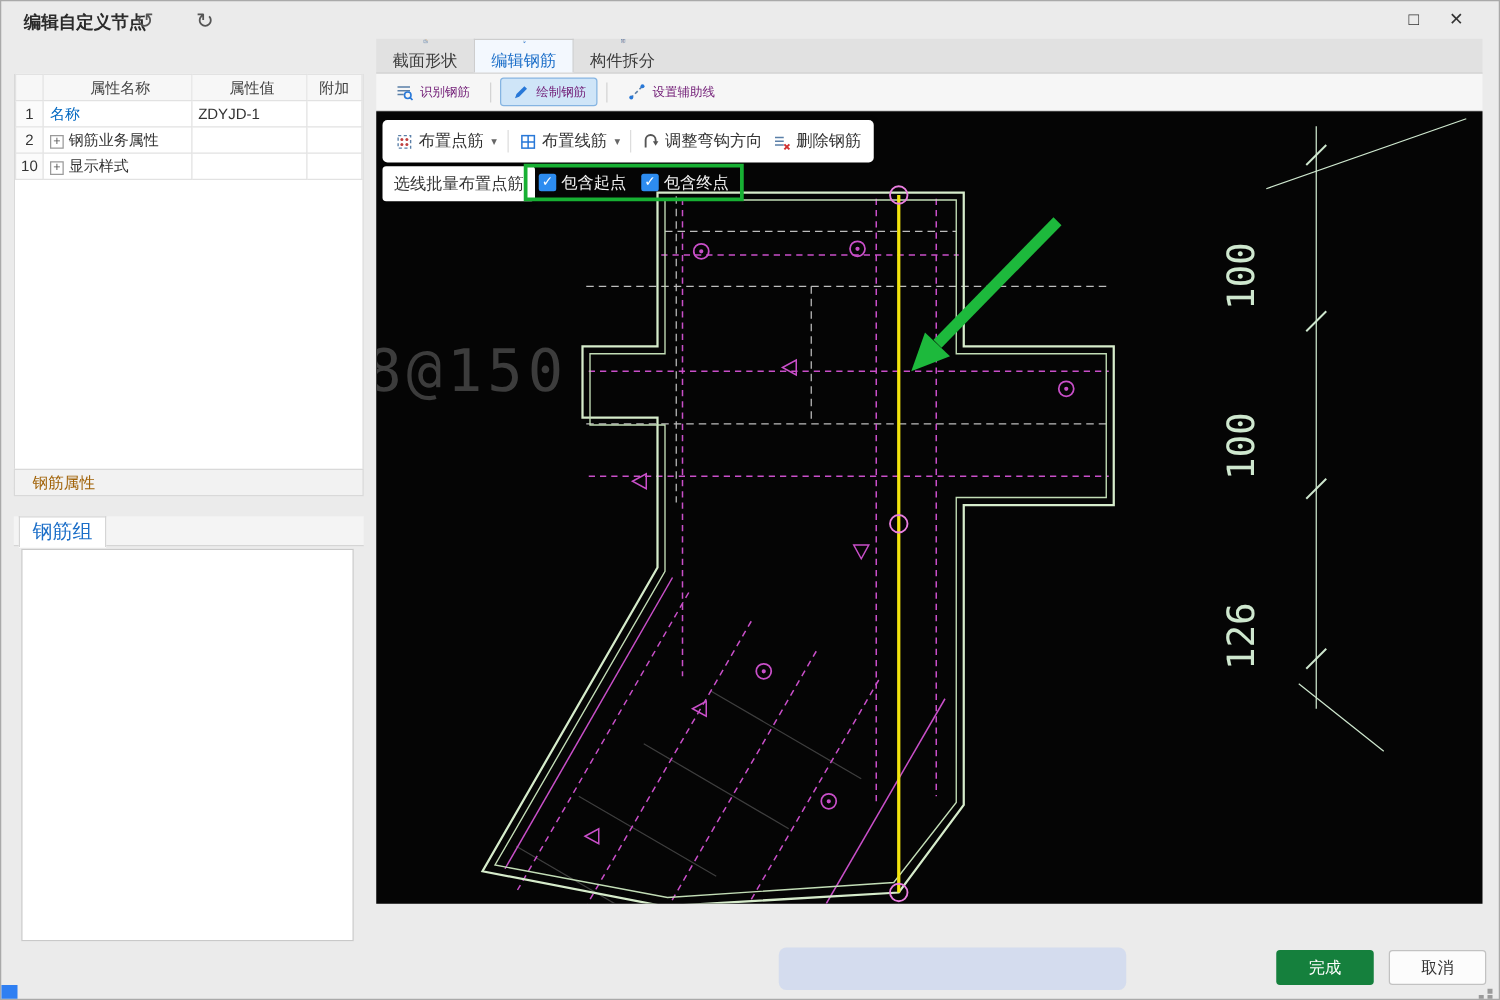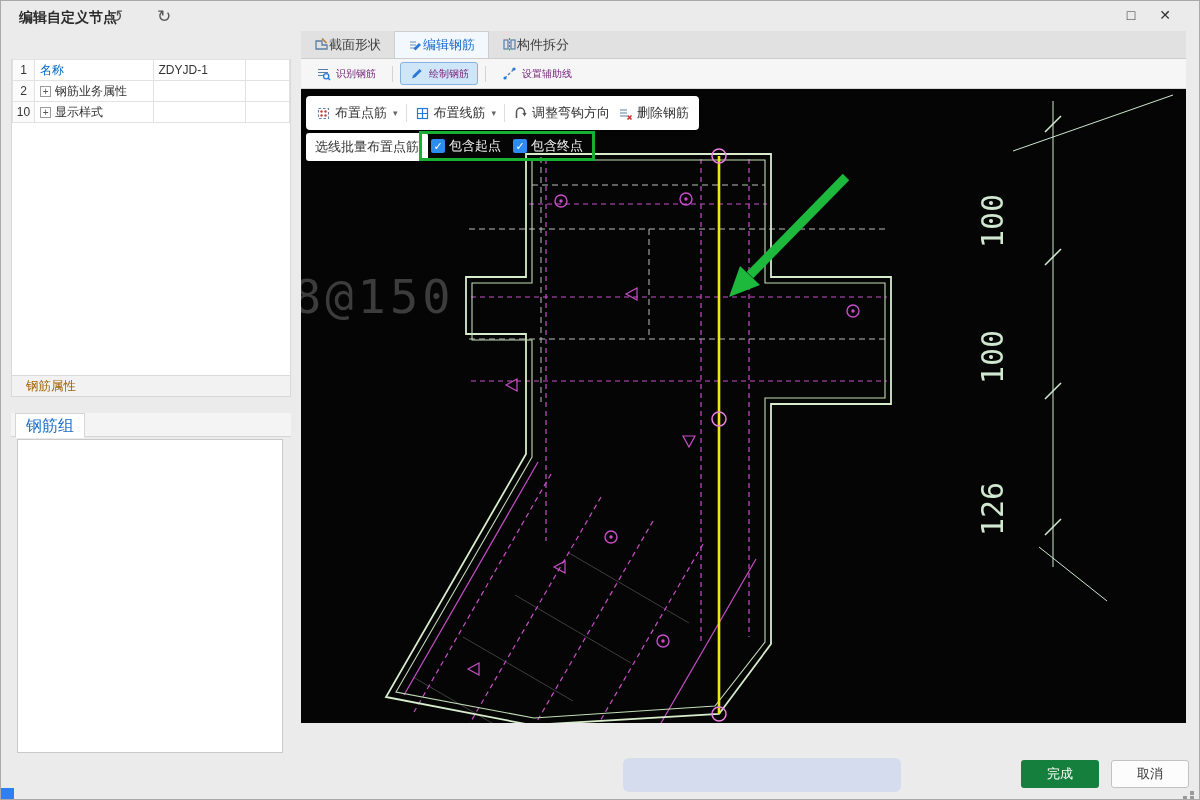--- a/index.html
+++ b/index.html
@@ -38,21 +38,21 @@
            font-size:12.5px; line-height:20px; padding-left:14px; color:#a16207; }
   .rtabrow { top:378px; height:24px; border-bottom:1px solid #d5d5d5; background:#f4f4f4; }
   .rtab { display:inline-block; margin-left:4px; padding:0 10px; line-height:23px; color:#1b6ec8;
           font-size:16px; background:#fff; border:1px solid #d5d5d5; border-bottom:1px solid #fff; cursor:pointer; }
   .rbox { top:404px; left:6px !important; width:266px !important; height:314px; background:#fff; border:1px solid #c9c9c9; }
 
   
   .rpanel { left:300px; top:30px; width:885px; height:715px; }
   .tabbar { position:absolute; top:0; left:0; width:885px; height:28px; background:#e1e1e1;
             border-bottom:1px solid #cdcdcd; display:flex; }
-  .tab { display:flex; align-items:center; padding:0 13px; font-size:13px; color:#3c3c3c; cursor:pointer; }
+  .tab { display:flex; align-items:center; gap:5px; padding:0 13px; font-size:13px; color:#3c3c3c; cursor:pointer;flex-direction:column; }
   .tab.active { background:#f3f8fe; color:#1b6ec8; border:1px solid #cdcdcd; border-bottom:none; }
   .drawbar { position:absolute; top:28px; left:0; width:885px; height:30px; background:#f6f6f6;
              border-bottom:1px solid #d8d8d8; display:flex; align-items:center; padding-left:6px; gap:4px; }
   .tbtn { display:flex; align-items:center; gap:5px; padding:3px 8px; font-size:10px; color:#701a75;
           border-radius:3px; border:1px solid transparent; cursor:pointer; }
   .tbtn.active { background:#cfe5f8; border-color:#85b4e2; }
   .vsep2 { width:1px; height:16px; background:#d4d4d4; margin:0 3px; }
 
   .canvas { position:absolute; top:58px; left:0; width:885px; height:634px; background:#050505;
             cursor:crosshair; overflow:hidden; }
@@ -96,20 +96,26 @@
   <div class="abs title">编辑自定义节点</div>
   <div class="abs tb-ico" style="left:104px;">↺</div>
   <div class="abs tb-ico" style="left:152px;">↻</div>
   <div class="abs wctl" style="left:1118px;">□</div>
   <div class="abs wctl" style="left:1152px;">✕</div>
 
   <div class="abs lpanel">
     <div class="lbody">
       <table class="ptable">
         <tbody>
+            <tr>
+          <th class="c0"></th>
+          <th class="c1">属性名称</th>
+          <th class="c2">属性值</th>
+          <th class="c3">附加</th>
+        </tr>
         <tr>
           <td class="c0">1</td>
           <td class="c1 blue">名称</td>
           <td class="c2">ZDYJD-1</td>
           <td class="c3"></td>
         </tr>
         <tr>
           <td class="c0">2</td>
           <td class="c1">
             <span class="exp">+</span><span>钢筋业务属性</span>

